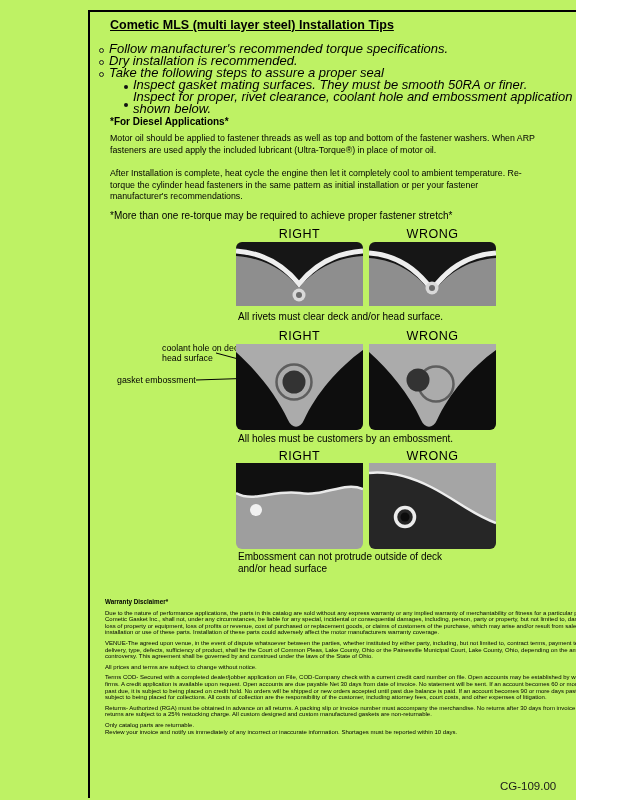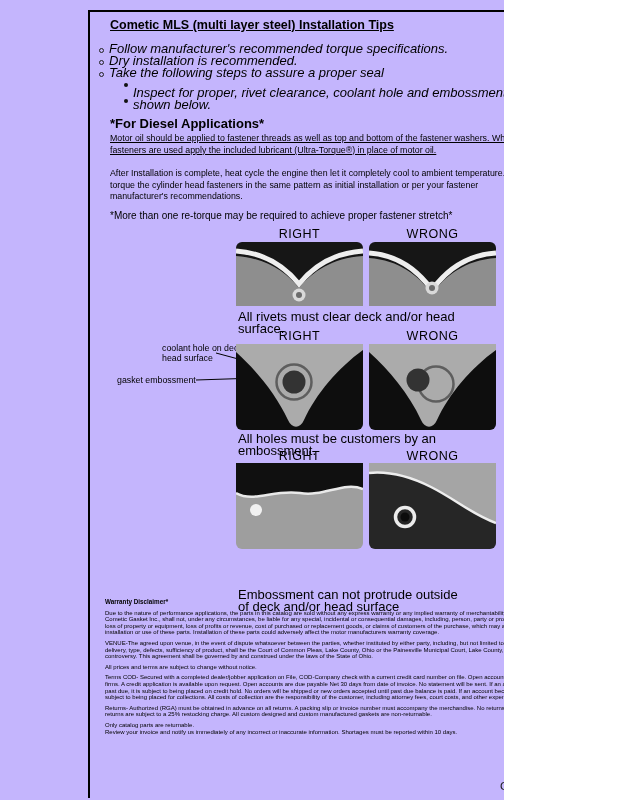--- a/index.html
+++ b/index.html
@@ -1,51 +1,51 @@
 <!DOCTYPE html>
 <html><head>
 <meta charset="utf-8">
 <style>
   * { margin:0; padding:0; box-sizing:border-box; }
   html,body { width:618px; height:800px; }
   body { background:#ffffff; font-family:"Liberation Sans", sans-serif; color:#000; }
-  .page { position:relative; width:504px; height:800px; background:#c4b5fd; overflow:hidden; }
+  .page { position:relative; width:576px; height:800px; background:#bef264; overflow:hidden; }
 
   .border-top  { position:absolute; left:88px; top:10px; width:524px; height:2px; background:#000; }
   .border-left { position:absolute; left:88px; top:10px; width:2px; height:788px; background:#000; }
 
   .title { position:absolute; left:110px; top:18px; font-size:12.5px; font-weight:bold; text-decoration:underline; white-space:nowrap; }
 
   .tips { position:absolute; left:99px; top:43px; width:494px; }
   .tip { display:flex; align-items:center; font-size:13px; line-height:12px;font-style:italic; }
   .tip .o-marker { flex:0 0 auto; width:5px; height:5px; border:1px solid #222; border-radius:50%; margin:3.5px 5px 0 0; }
   .tip.sub { margin-left:25px; }
   .tip .dot-marker { flex:0 0 auto; width:4px; height:4px; background:#111; border-radius:50%; margin:4px 5px 0 0; }
 
-  .diesel-heading { position:absolute; left:110px; top:116px; font-size:13px; font-weight:bold; }
+  .diesel-heading { position:absolute; left:110px; top:116px; font-size:10px; font-weight:bold; }
   .para { position:absolute; left:110px; width:428px; font-size:8.8px; line-height:11.5px; }
-  .para1 { top:133px;text-decoration:underline; }
+  .para1 { top:133px; }
   .para2 { top:168px; }
   .note { position:absolute; left:110px; top:210px; font-size:10px; }
 
   .hdr { position:absolute; width:127px; text-align:center; font-size:12.5px; letter-spacing:0.5px; }
   .hdr.r1 { left:236px; top:227px; } .hdr.w1 { left:369px; top:227px; }
   .hdr.r2 { left:236px; top:329px; } .hdr.w2 { left:369px; top:329px; }
   .hdr.r3 { left:236px; top:449px; } .hdr.w3 { left:369px; top:449px; }
 
   .fig { position:absolute; width:127px; }
   .fig.r1 { left:236px; top:242px; } .fig.w1 { left:369px; top:242px; }
   .fig.r2 { left:236px; top:344px; } .fig.w2 { left:369px; top:344px; }
   .fig.r3 { left:236px; top:463px; } .fig.w3 { left:369px; top:463px; }
   .fig svg { display:block; }
 
-  .cap { position:absolute; font-size:13px; line-height:11.5px; }
+  .cap { position:absolute; font-size:10px; line-height:11.5px; }
   .cap.c1 { left:238px; top:311px; }
   .cap.c2 { left:238px; top:433px; }
-  .cap.c3 { left:238px; top:551px; width:228px;margin-top:38px; }
+  .cap.c3 { left:238px; top:551px; width:228px; }
 
   .callout { position:absolute; font-size:8.8px; line-height:10px; }
   .callout.coolant { left:130px; top:343px; width:90px;margin-left:32px; }
   .callout.emboss  { left:117px; top:375px; width:100px; }
   .pointer-lines { position:absolute; left:0; top:0; pointer-events:none; }
 
   .legal { position:absolute; left:105px; top:599px; width:501px; font-size:6px; line-height:6.6px; }
   .legal .lg-head { font-size:6.3px; font-weight:bold; margin-bottom:4px; }
   .legal p { margin:0 0 4px 0; }
   .legal p.tight { margin-bottom:0; }
@@ -70,20 +70,21 @@
     <div class="tip">
       <span class="o-marker"></span>
       <span>Dry installation is recommended.</span>
     </div>
     <div class="tip">
       <span class="o-marker"></span>
       <span>Take the following steps to assure a proper seal</span>
     </div>
     <div class="tip sub">
       <span class="dot-marker"></span>
+      <span>Inspect gasket mating surfaces.  They must be smooth 50RA or finer.</span>
     </div>
     <div class="tip sub">
       <span class="dot-marker"></span>
       <span>Inspect for proper, rivet clearance, coolant hole and embossment application as shown below.</span>
     </div>
   </div>
 
   <h2 class="diesel-heading">*For Diesel Applications*</h2>
   <p class="para para1">Motor oil should be applied to fastener threads as well as top and bottom of the fastener washers. When ARP fasteners are used apply the included lubricant (Ultra-Torque®) in place of motor oil.</p>
   <p class="para para2">After Installation is complete, heat cycle the engine then let it completely cool to ambient temperature. Re-torque the cylinder head fasteners in the same pattern as initial installation or per your fastener manufacturer's recommendations.</p>

